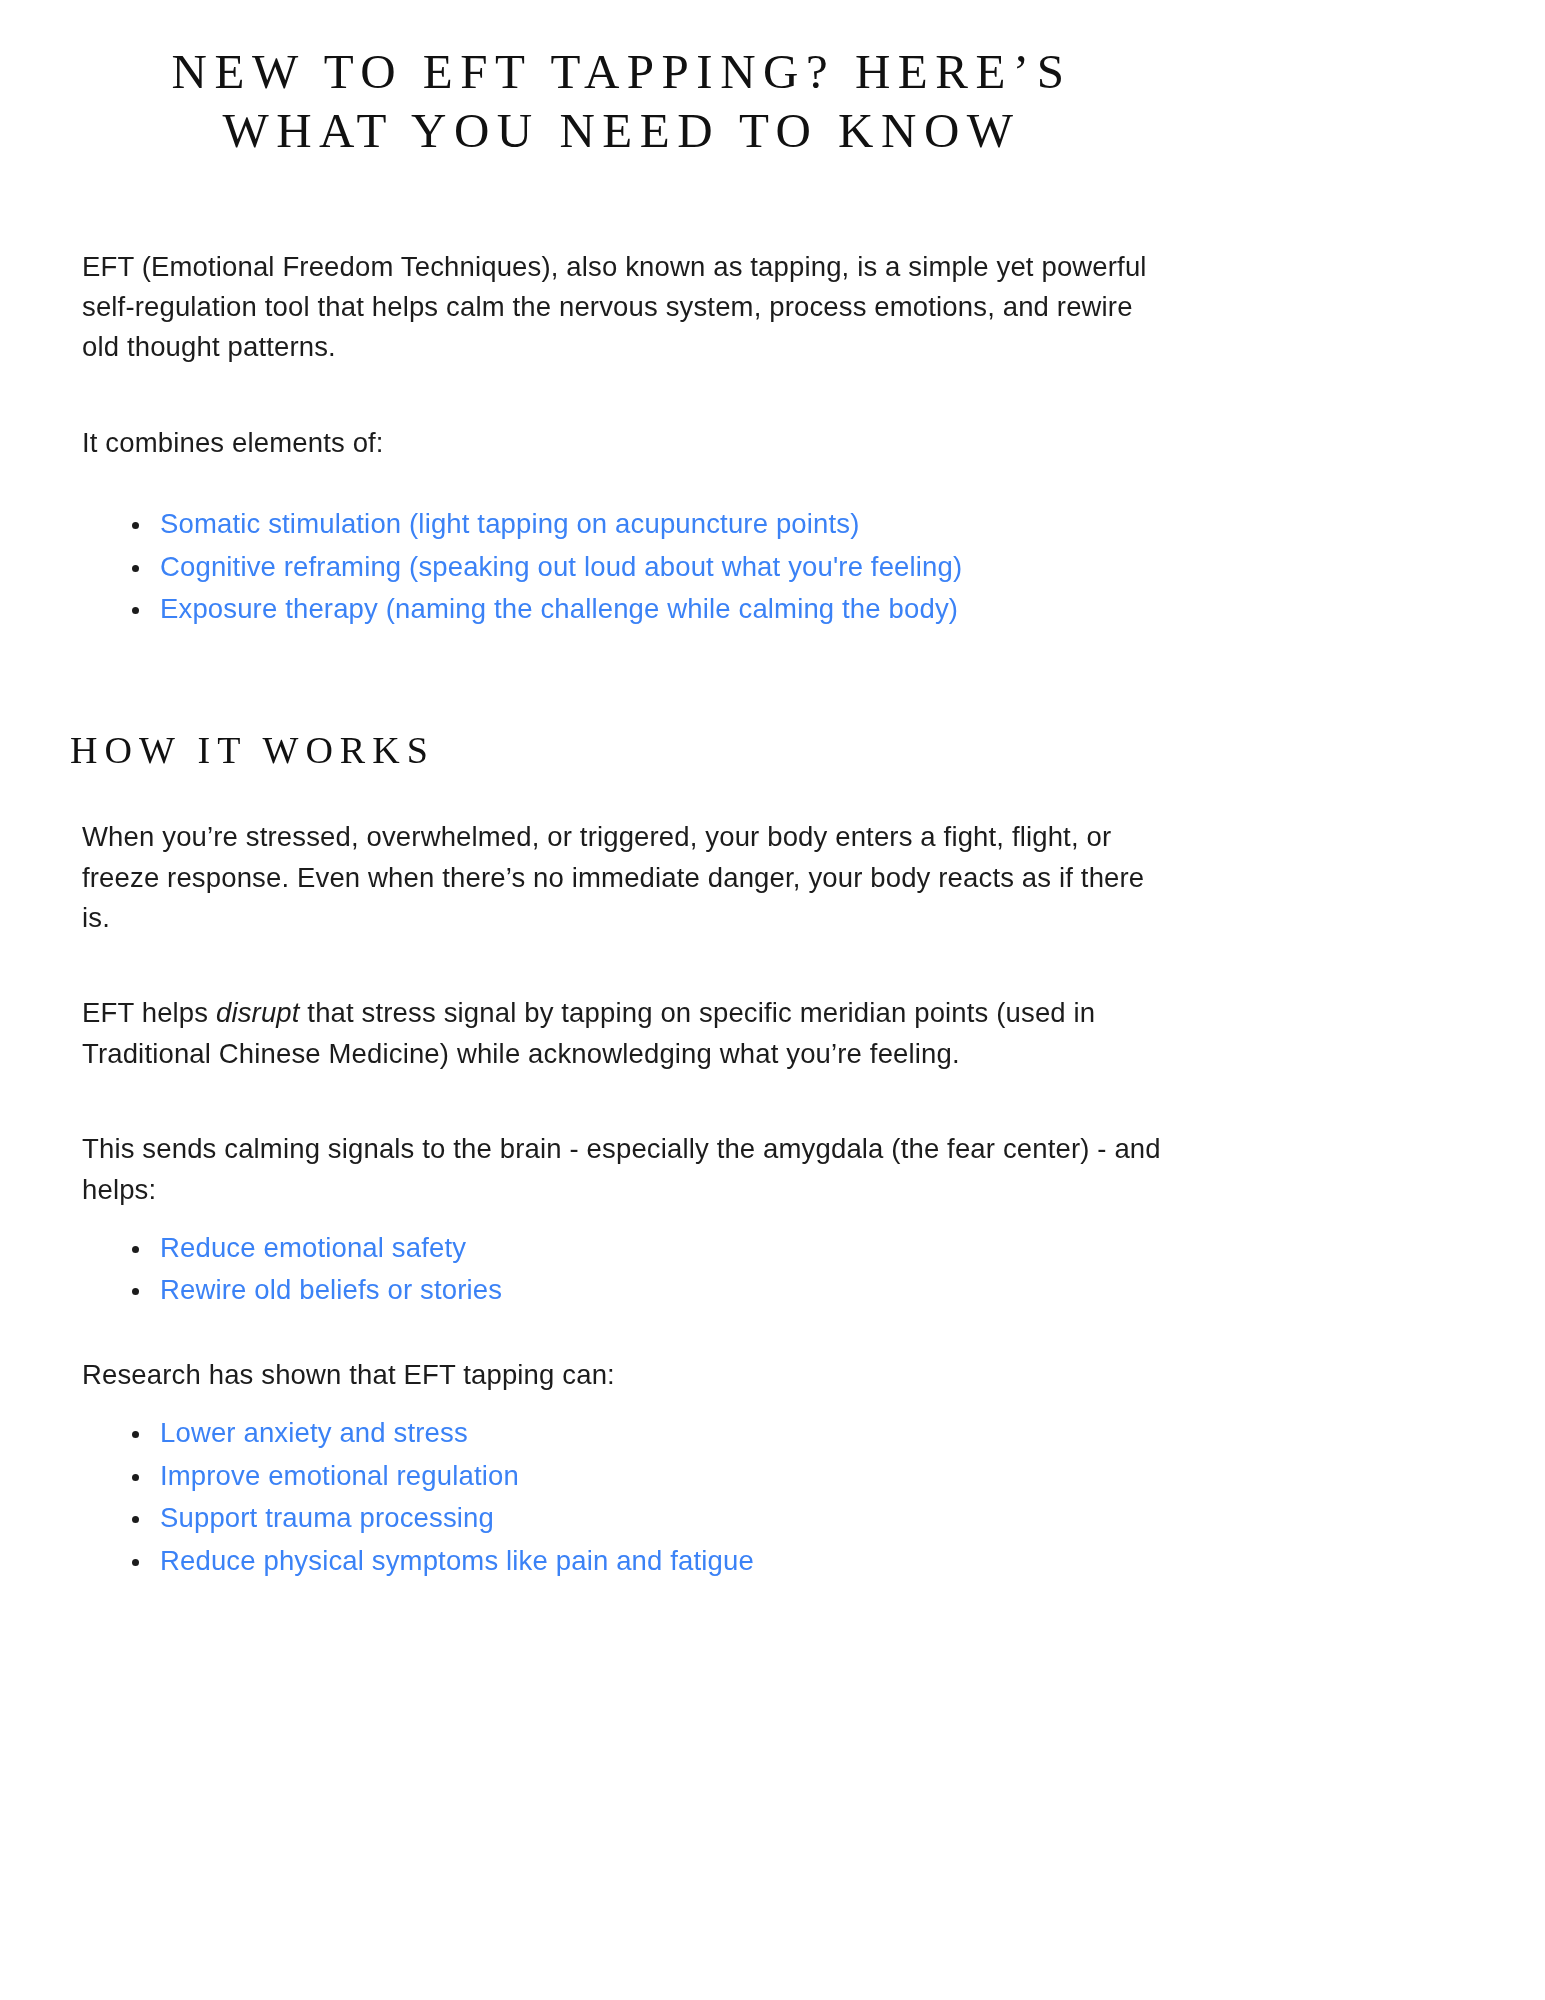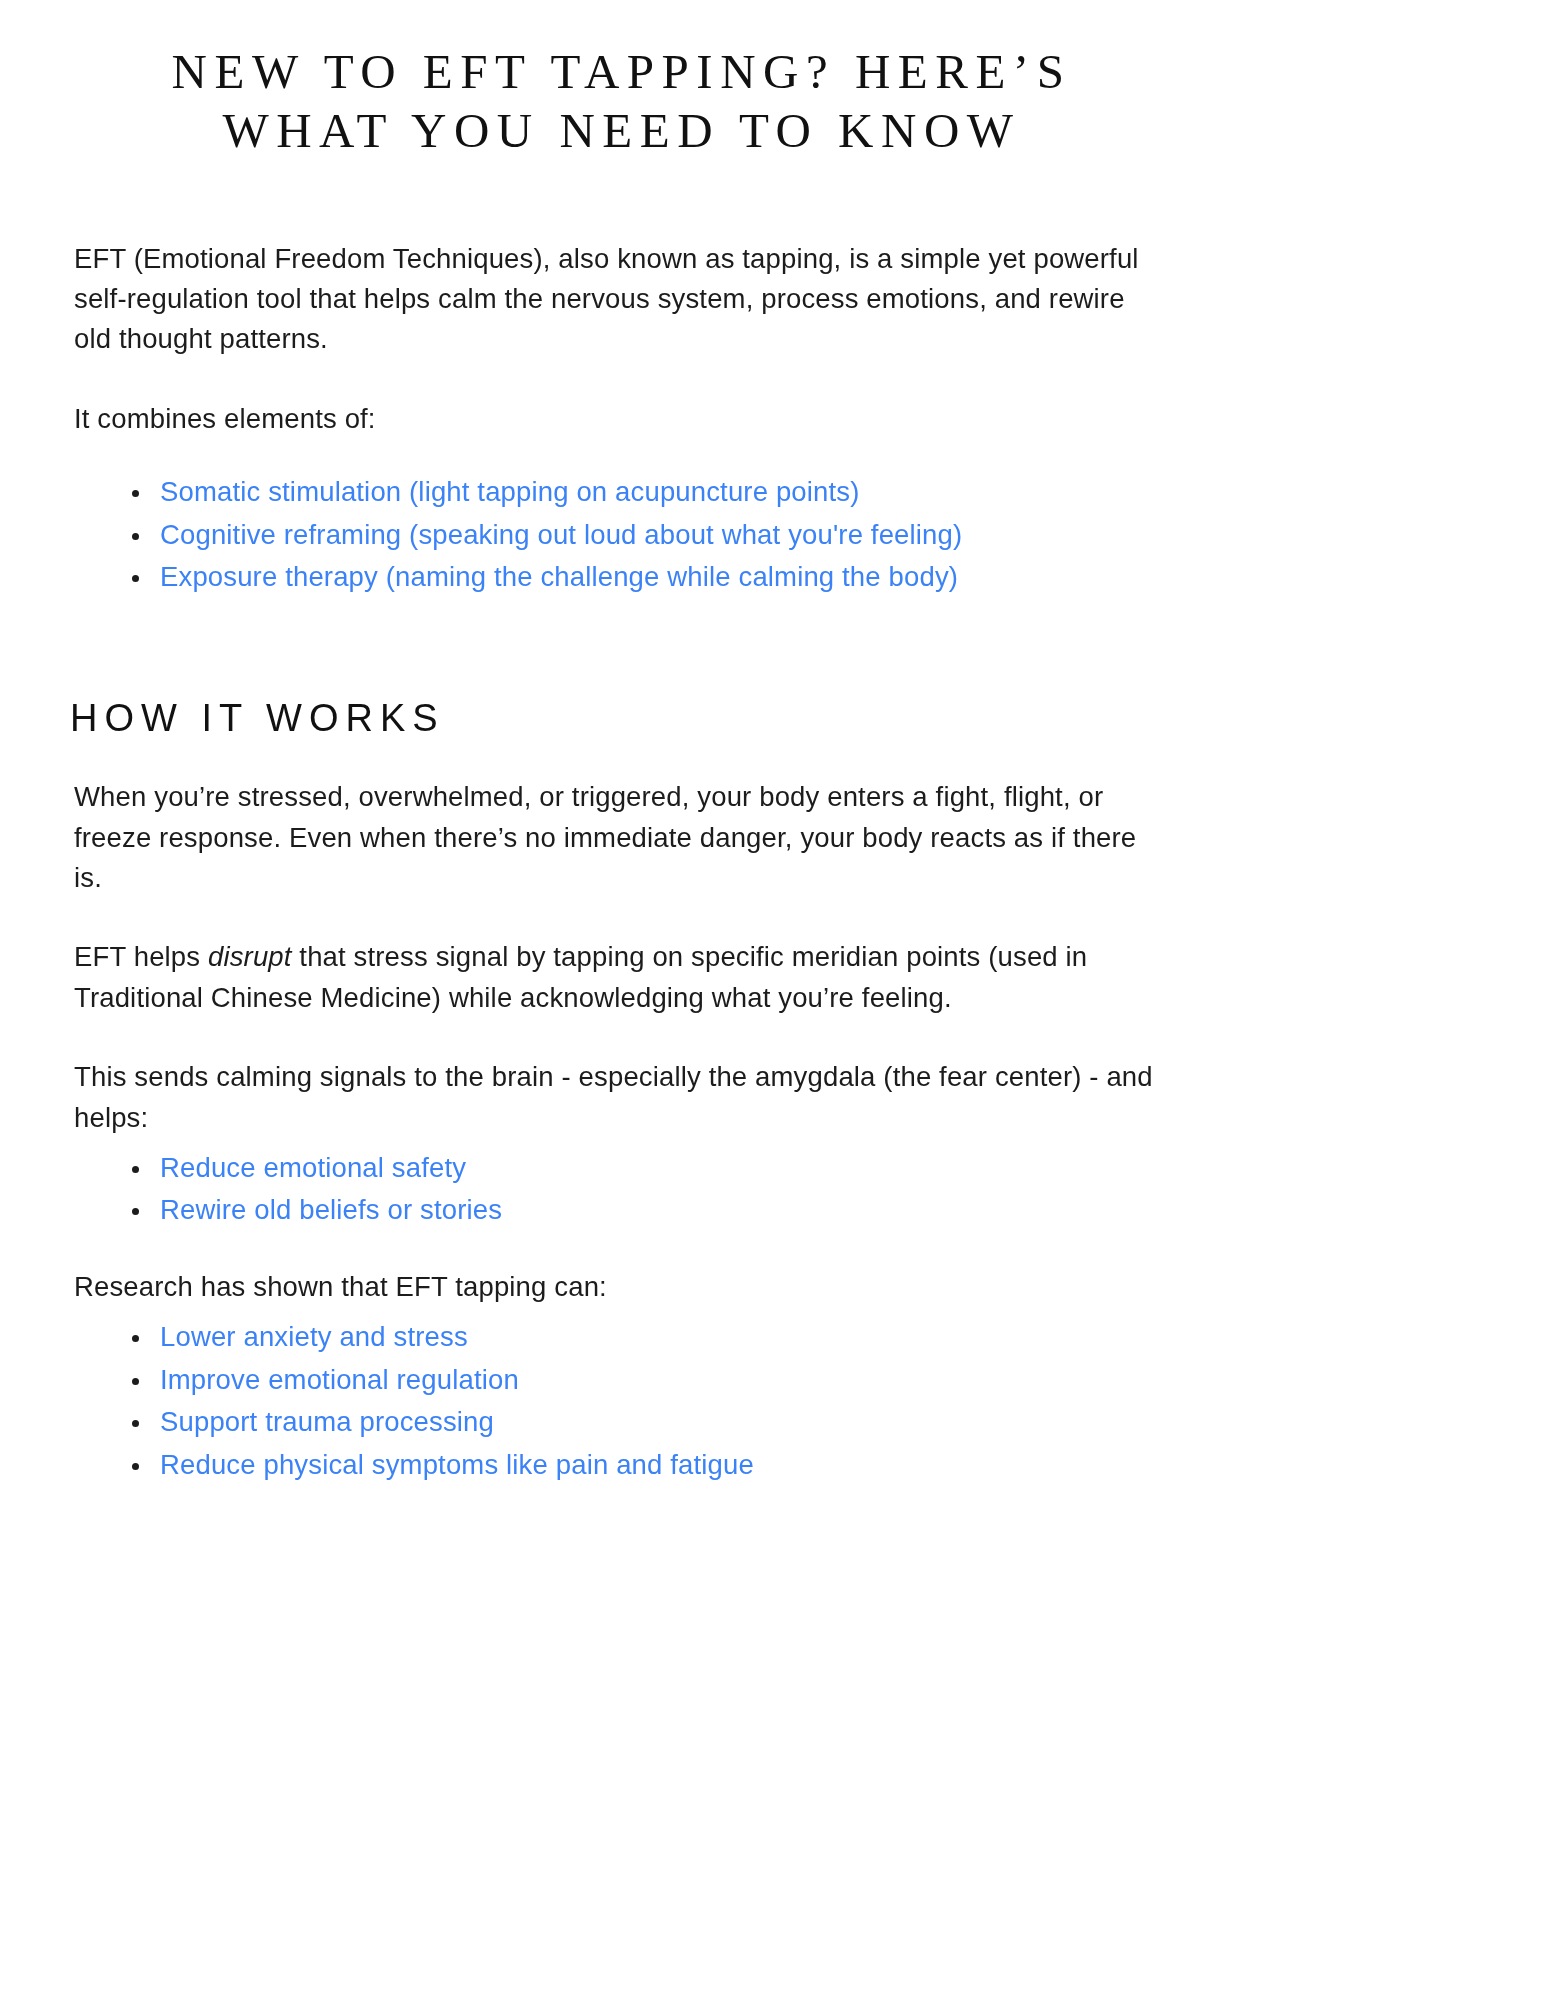--- a/index.html
+++ b/index.html
@@ -32,40 +32,40 @@
     letter-spacing: 7.5px;
     text-align: center;
     color: #111111;
     margin: 0 auto;
     max-width: 1180px;
     padding: 0 8px;
   }
   .doc-title .line { display: block; white-space: pre; }
 
   .section-heading {
-    font-family: Liberation Sans, sans-serif;
+    font-family: Liberation Serif, serif;
     font-weight: 400;
     font-size: 38px;
     line-height: 1.2;
     letter-spacing: 7px;
     color: #111111;
     margin: 0;
     padding: 0;
     white-space: pre;
   }
 
   
   .body-col {
     max-width: 1380px;
   }
   p.para {
     font-size: 27.5px;
     line-height: 1.47;
     color: #1c1c1c;
-    margin: 4px;
+    margin: 12px;
     font-weight: 400;
     letter-spacing: 0.15px;
     max-width: 1090px;
   }
   p.para.wide { max-width: 1120px; }
   p.para em { font-style: italic; }
 
   ul.bullets {
     margin: 0;
     padding: 0 0 0 58px;

